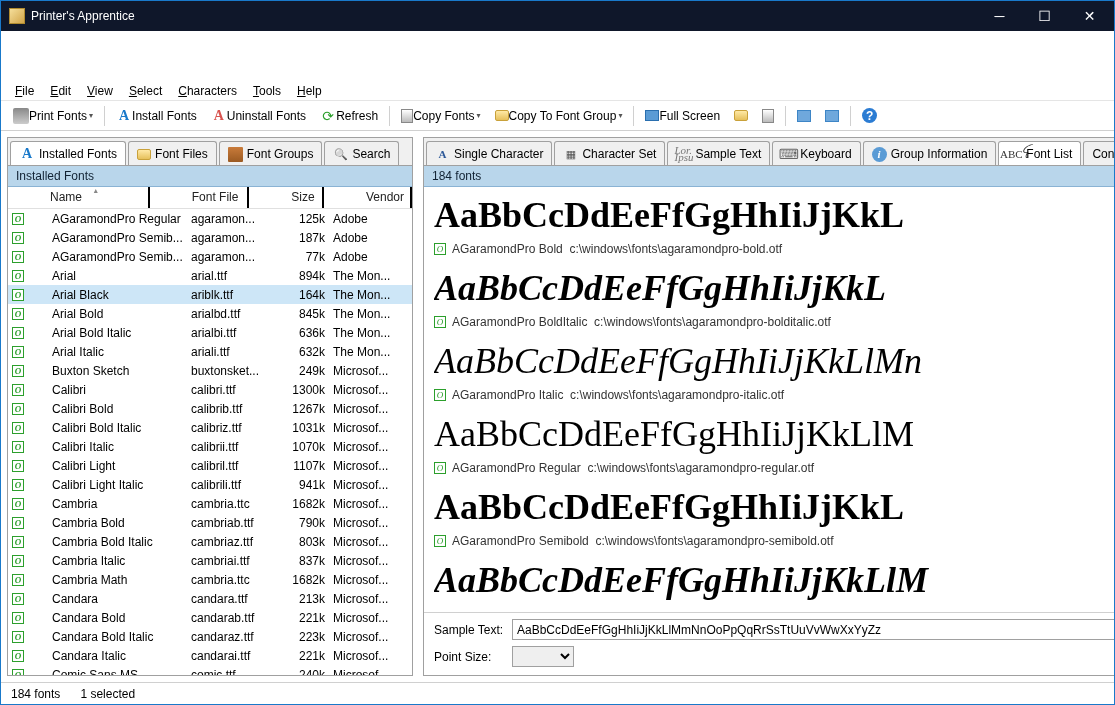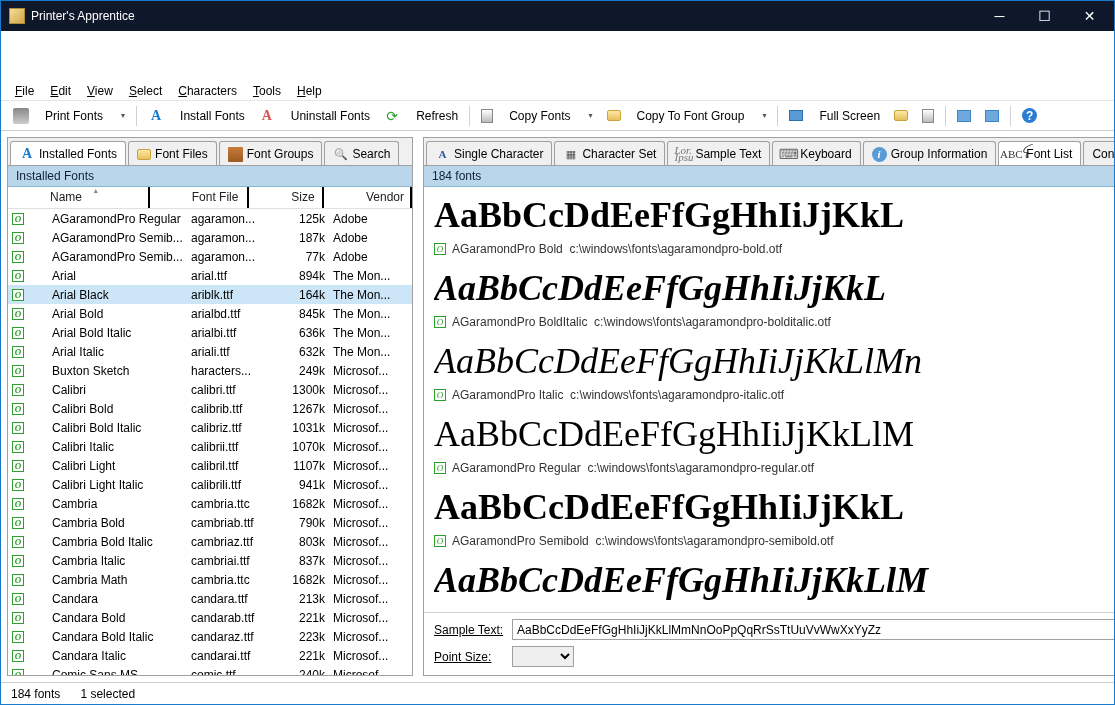--- a/index.html
+++ b/index.html
@@ -5,21 +5,21 @@
 * { margin: 0; padding: 0; box-sizing: border-box; font-family: "Segoe UI", Tahoma, sans-serif; font-size: 12px; }
 body { background: #fff; width: 1115px; height: 705px; overflow: hidden; border: 1px solid #1979ca; display: flex; flex-direction: column; }
 .title-bar { background: #0f172a; height: 30px; display: flex; align-items: center; color: #fff; padding: 0 2px 0 8px; }
 .title-bar .title { flex: 1; font-size: 12px; }
 .title-bar .win-btn { width: 45px; height: 28px; display: flex; align-items: center; justify-content: center; color: #fff; font-size: 14px; cursor: pointer; }
 .title-bar .app-icon { width: 16px; height: 16px; background: linear-gradient(135deg,#f5de9a,#d1a54a); border: 1px solid #b08b2f; margin-right: 6px; }
 .menu-bar { height: 22px; display: flex; align-items: flex-end; padding: 0 6px; border-bottom: 1px solid #e5e5e5; margin-top: 48px; }
 .menu-bar .menu-item { padding: 2px 8px; cursor: pointer; }
 .menu-item .mn { text-decoration: underline; }
 .toolbar { height: 30px; display: flex; align-items: center; padding: 0 6px; border-bottom: 1px solid #d0d0d0; gap: 2px; }
-.tb-btn { display: flex; align-items: center; gap: 16px; padding: 2px 5px; cursor: pointer; border: 1px solid transparent; border-radius: 2px; }
+.tb-btn { display: flex; align-items: center; gap: 0; padding: 2px 5px; cursor: pointer; border: 1px solid transparent; border-radius: 2px; }
 .tb-sep { width: 1px; height: 20px; background: #d0d0d0; margin: 0 3px; }
 .icon { width: 16px; height: 16px; display: inline-flex; align-items: center; justify-content: center; font-size: 12px; }
 .icon-print { background: linear-gradient(#888,#ccc); border-radius: 2px; }
 .icon-font-a { color: #1979ca; font-weight: bold; font-family: serif; font-size: 14px; }
 .icon-font-a::before { content:"A"; }
 .icon-uninstall { color:#d9534f; font-family:serif; font-weight:bold; font-size:14px; }
 .icon-uninstall::before { content:"A"; }
 .icon-refresh { color:#2c9f2c; font-size:14px; }
 .icon-refresh::before { content:"⟳"; }
 .icon-copy { background: linear-gradient(#fff,#bbb); border:1px solid #888; width:12px; height:14px; }
@@ -59,21 +59,21 @@
 .status-bar { height:22px; border-top:1px solid #d0d0d0; display:flex; align-items:center; padding:0 10px; gap:20px; font-size:12px; background:#fff; }
 .right-body { flex:1; display:flex; flex-direction:column; min-height:0; }
 .font-list-scroll { flex:1; overflow-x:hidden; overflow-y:scroll; padding: 4px 4px 0 10px; }
 .font-sample { margin-bottom: 2px; }
 .font-sample .big { font-size:36px; white-space:nowrap; overflow:hidden; line-height:1.25; padding-top:2px; }
 .font-sample .caption { display:flex; align-items:center; gap:6px; font-size:11px; color:#333; margin-top:4px; margin-bottom:8px; }
 .font-sample .caption .fonticon { width:12px;height:12px; border:1px solid #2c9f2c; color:#2c9f2c; font-family:serif; font-style:italic; font-size:9px; display:flex;align-items:center;justify-content:center; }
 .font-sample .caption .fonticon::before { content:"O"; }
 .bottom-controls { border-top:1px solid #d0d0d0; padding:6px 10px 8px 10px; display:flex; flex-direction:column; gap:6px; }
 .ctrl-row { display:flex; align-items:center; gap:8px; }
-.ctrl-row label { width:70px; white-space:nowrap;text-decoration:underline; }
+.ctrl-row label { width:70px; white-space:nowrap; }
 .ctrl-row input, .ctrl-row select { border:1px solid #a0a0a0; padding:2px 4px; font-size:12px; height:21px; }
 .ctrl-row .sampletext { flex:1; }
 .ctrl-row select { width:62px;padding-left:45px; }
 .tab .ticon { width:15px; height:15px; display:inline-flex; align-items:center; justify-content:center; font-size:11px; }
 .ticon-char { font-family:serif; font-weight:bold; color:#2b5797; }
 .ticon-char::before { content:"A"; }
 .ticon-grid::before { content:"▦"; color:#555; }
 .ticon-lorem { font-family:serif; font-style:italic; color:#777; font-size:9px; line-height:7px; }
 .ticon-lorem::before { content:"Lor.\AIpsu"; white-space:pre; }
 .ticon-kbd::before { content:"⌨"; color:#666; font-size:14px; }
@@ -249,21 +249,21 @@
           <div class="row">
             <span class="rowicon"></span>
             <span class="cell name">Arial Italic</span>
             <span class="cell file">ariali.ttf</span>
             <span class="cell size">632k</span>
             <span class="cell vendor">The Mon...</span>
           </div>
           <div class="row">
             <span class="rowicon"></span>
             <span class="cell name">Buxton Sketch</span>
-            <span class="cell file">haracters...</span>
+            <span class="cell file">buxtonsket...</span>
             <span class="cell size">249k</span>
             <span class="cell vendor">Microsof...</span>
           </div>
           <div class="row">
             <span class="rowicon"></span>
             <span class="cell name">Calibri</span>
             <span class="cell file">calibri.ttf</span>
             <span class="cell size">1300k</span>
             <span class="cell vendor">Microsof...</span>
           </div>

